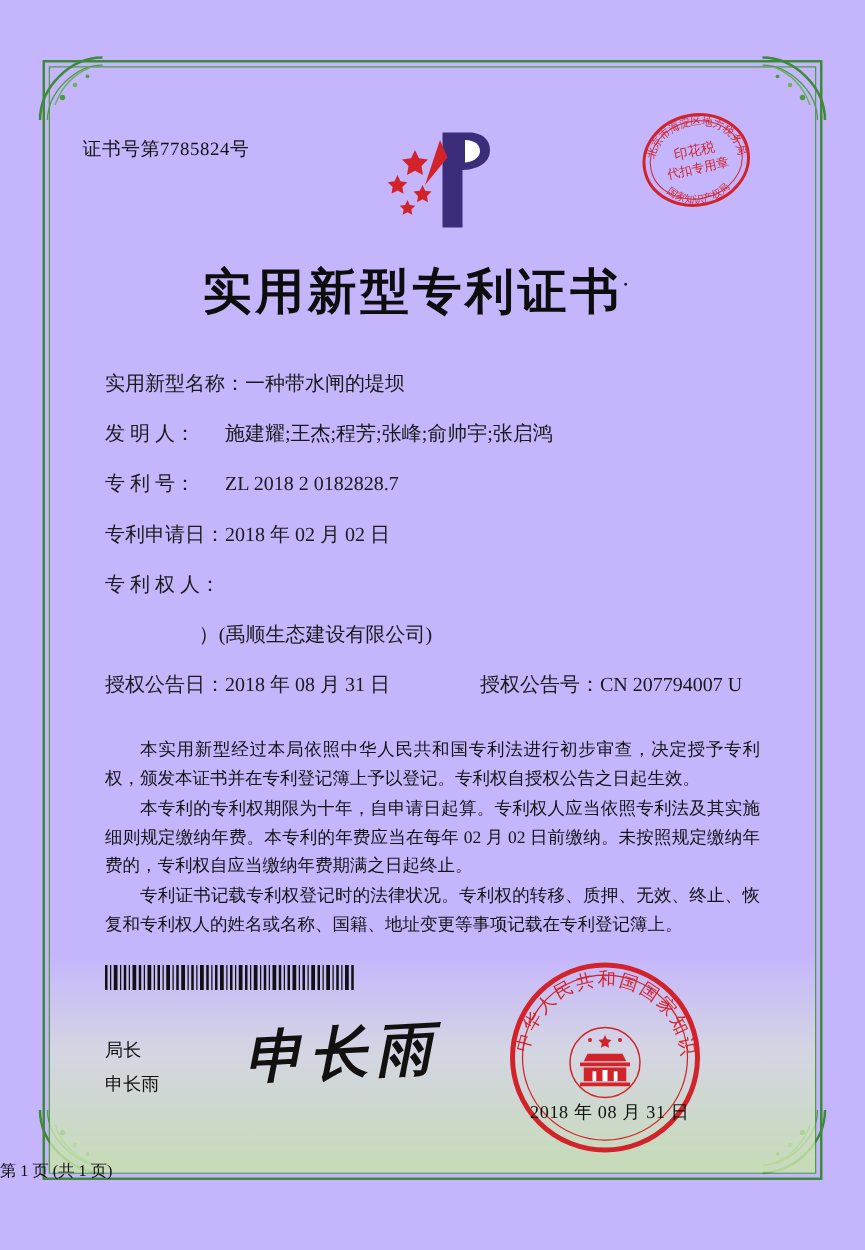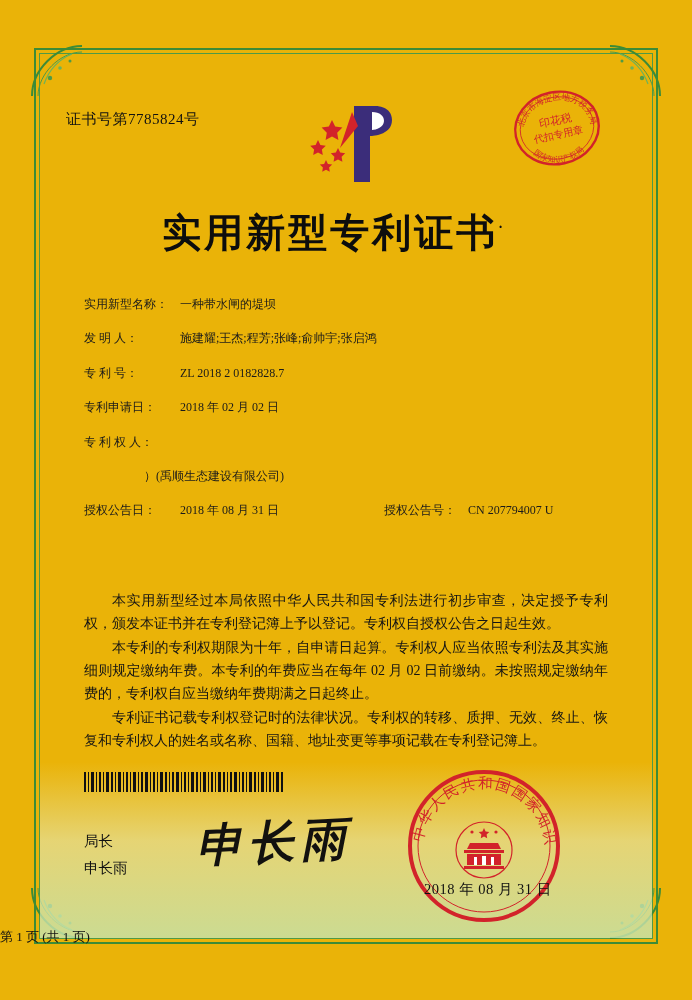--- a/index.html
+++ b/index.html
@@ -11,21 +11,21 @@
     height: 1000px;
     background: #ffffff;
     font-family: "Liberation Serif", "DejaVu Serif", serif;
     color: #1a1a1a;
     overflow: hidden;
   }
   .page {
     position: relative;
     width: 692px;
     height: 1000px;
-    background: #eab308;
+    background: #c4b5fd;
   }
   
   .border-outer {
     position: absolute;
     left: 34px;
     top: 48px;
     width: 624px;
     height: 896px;
     border: 2px solid #3d8b37;
     box-sizing: border-box;
@@ -101,21 +101,21 @@
     font-size: 14px;
     vertical-align: super;
   }
 
   
   .fields {
     position: absolute;
     left: 84px;
     top: 296px;
     width: 524px;
-    font-size: 12px;
+    font-size: 16px;
     line-height: 1.45;
   }
   .row {
     display: flex;
     margin-bottom: 17px;
     align-items: flex-start;
   }
   .row .lbl {
     flex: 0 0 96px;
     white-space: nowrap;
@@ -128,21 +128,21 @@
     display: flex;
     margin-bottom: 17px;
   }
   .row-2col .half {
     display: flex;
     flex: 0 0 auto;
   }
   .row-2col .half.left { width: 300px; }
   .row-2col .half .lbl { flex: 0 0 96px; white-space: nowrap; }
   .addr-second {
-    margin-left: 60px;
+    margin-left: 75px;
   }
 
   
   .body-text {
     position: absolute;
     left: 84px;
     top: 590px;
     width: 524px;
     font-size: 14px;
     line-height: 1.62;

